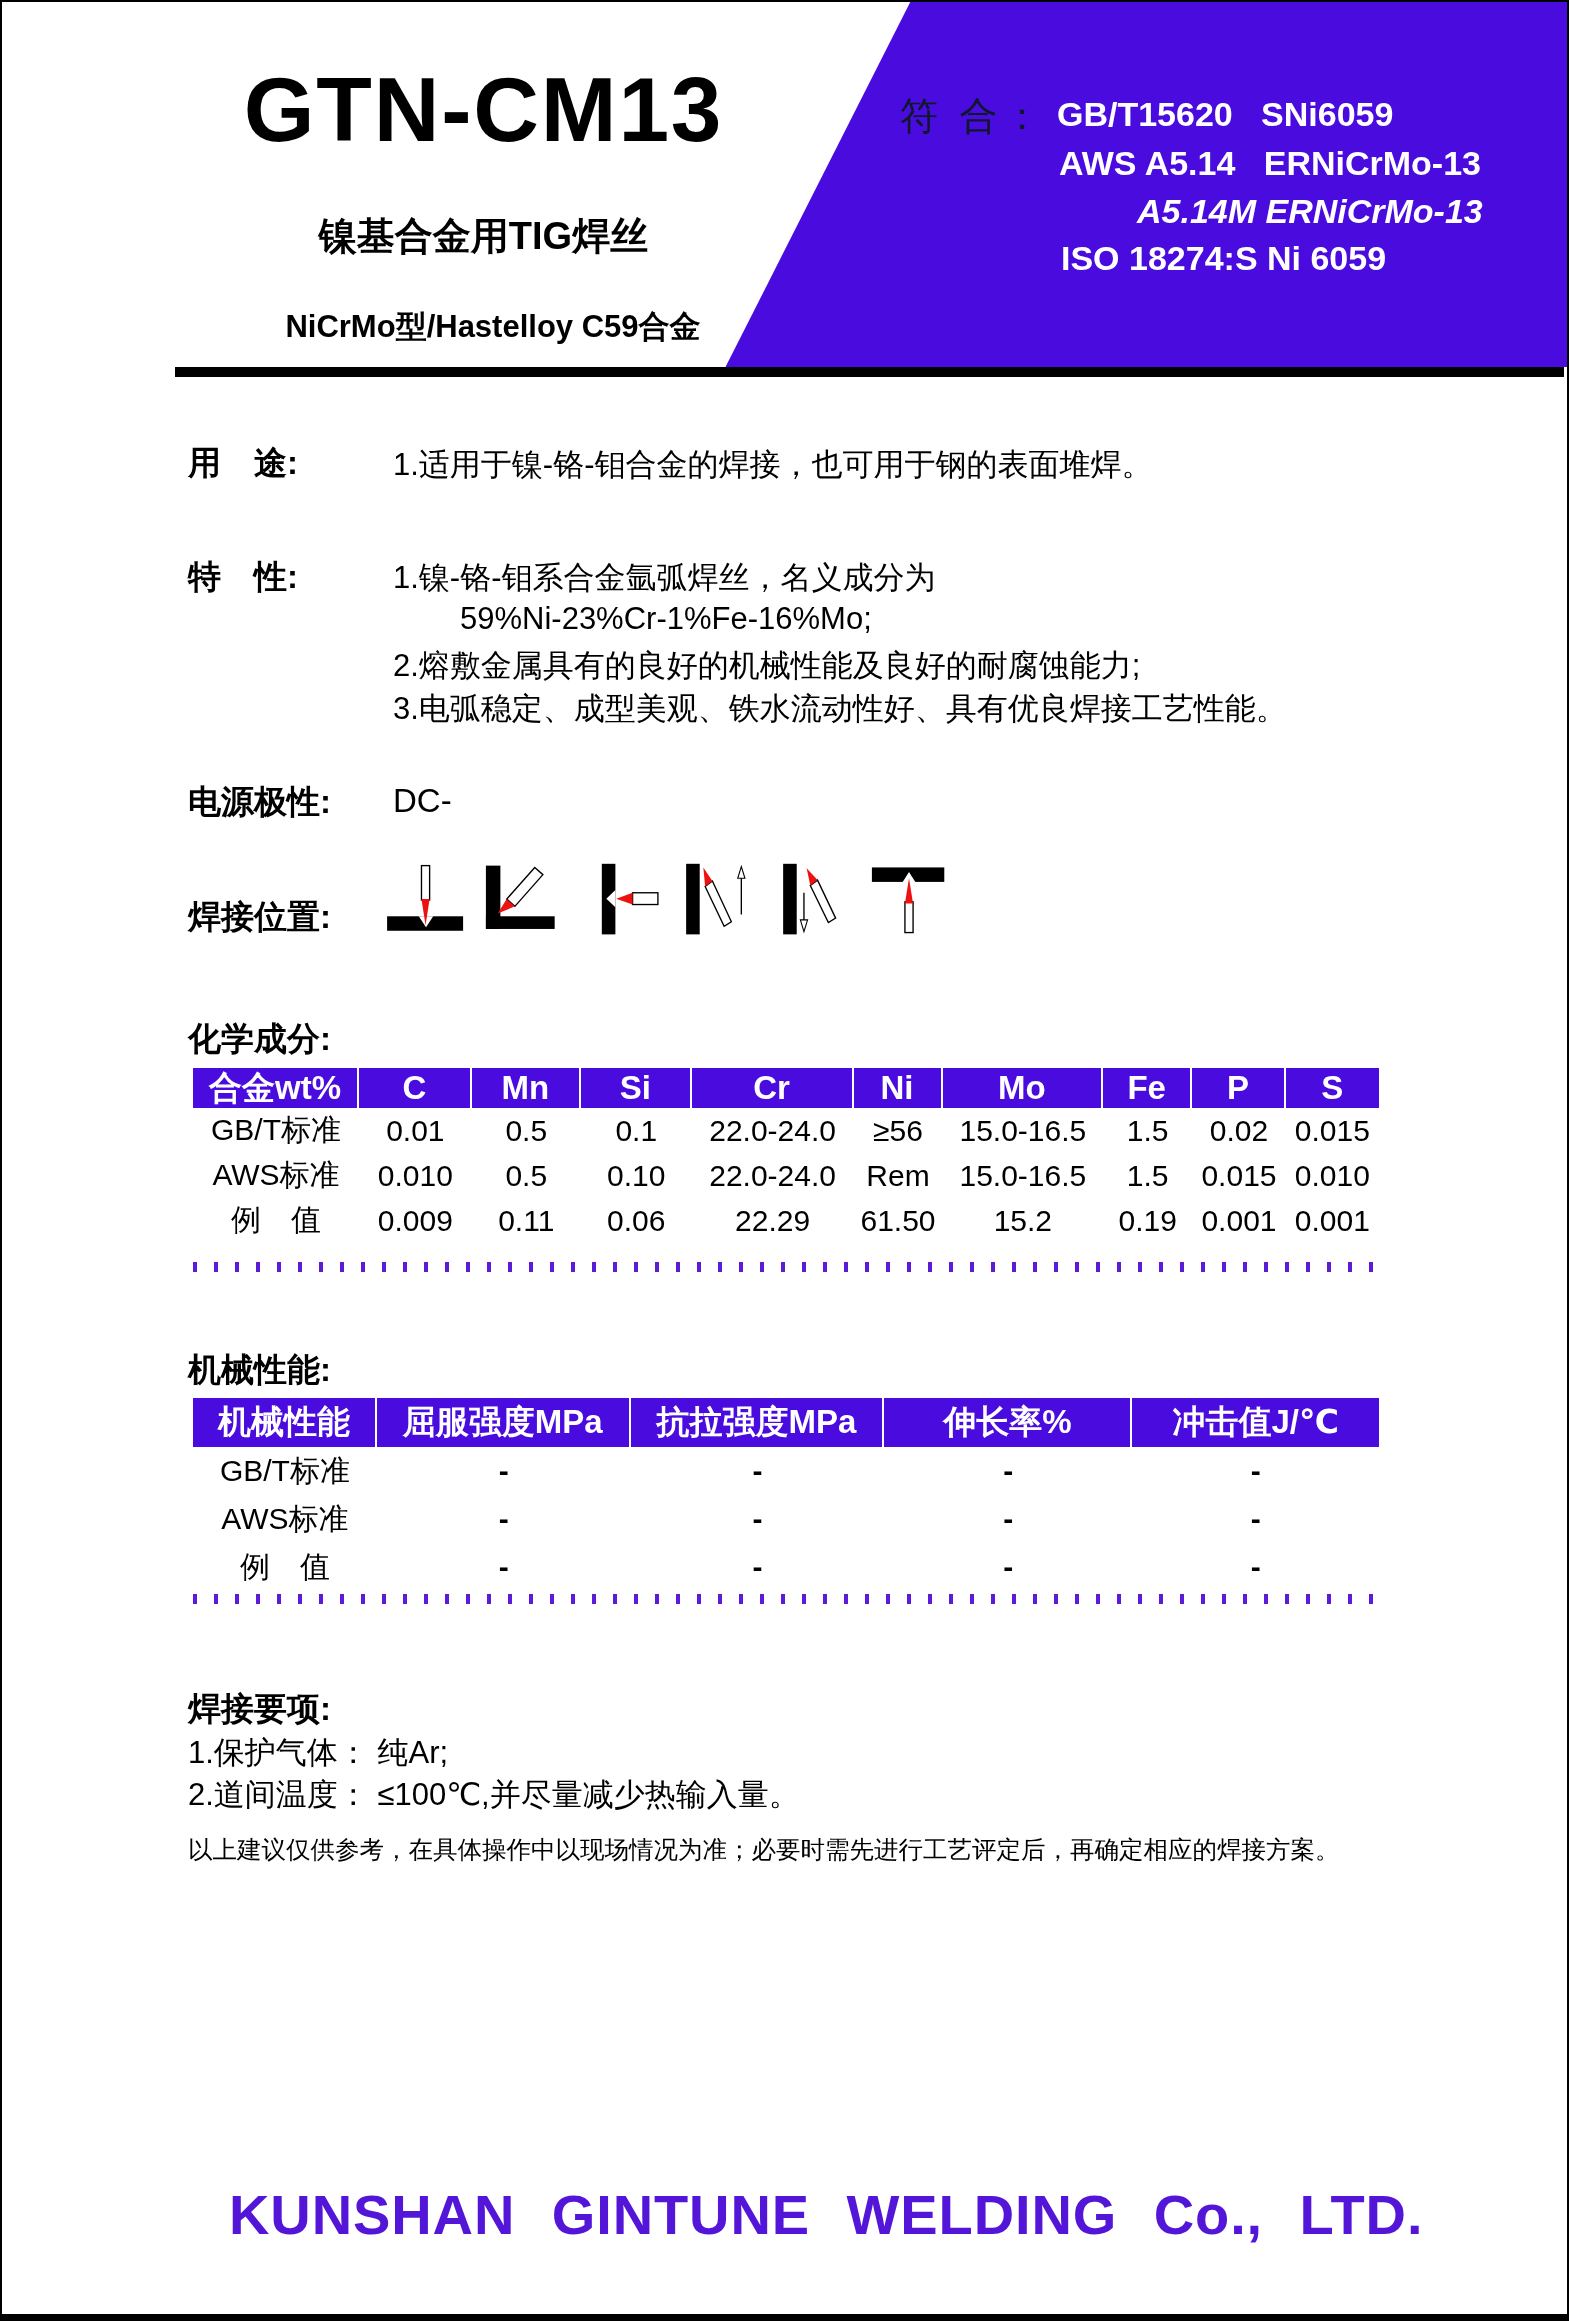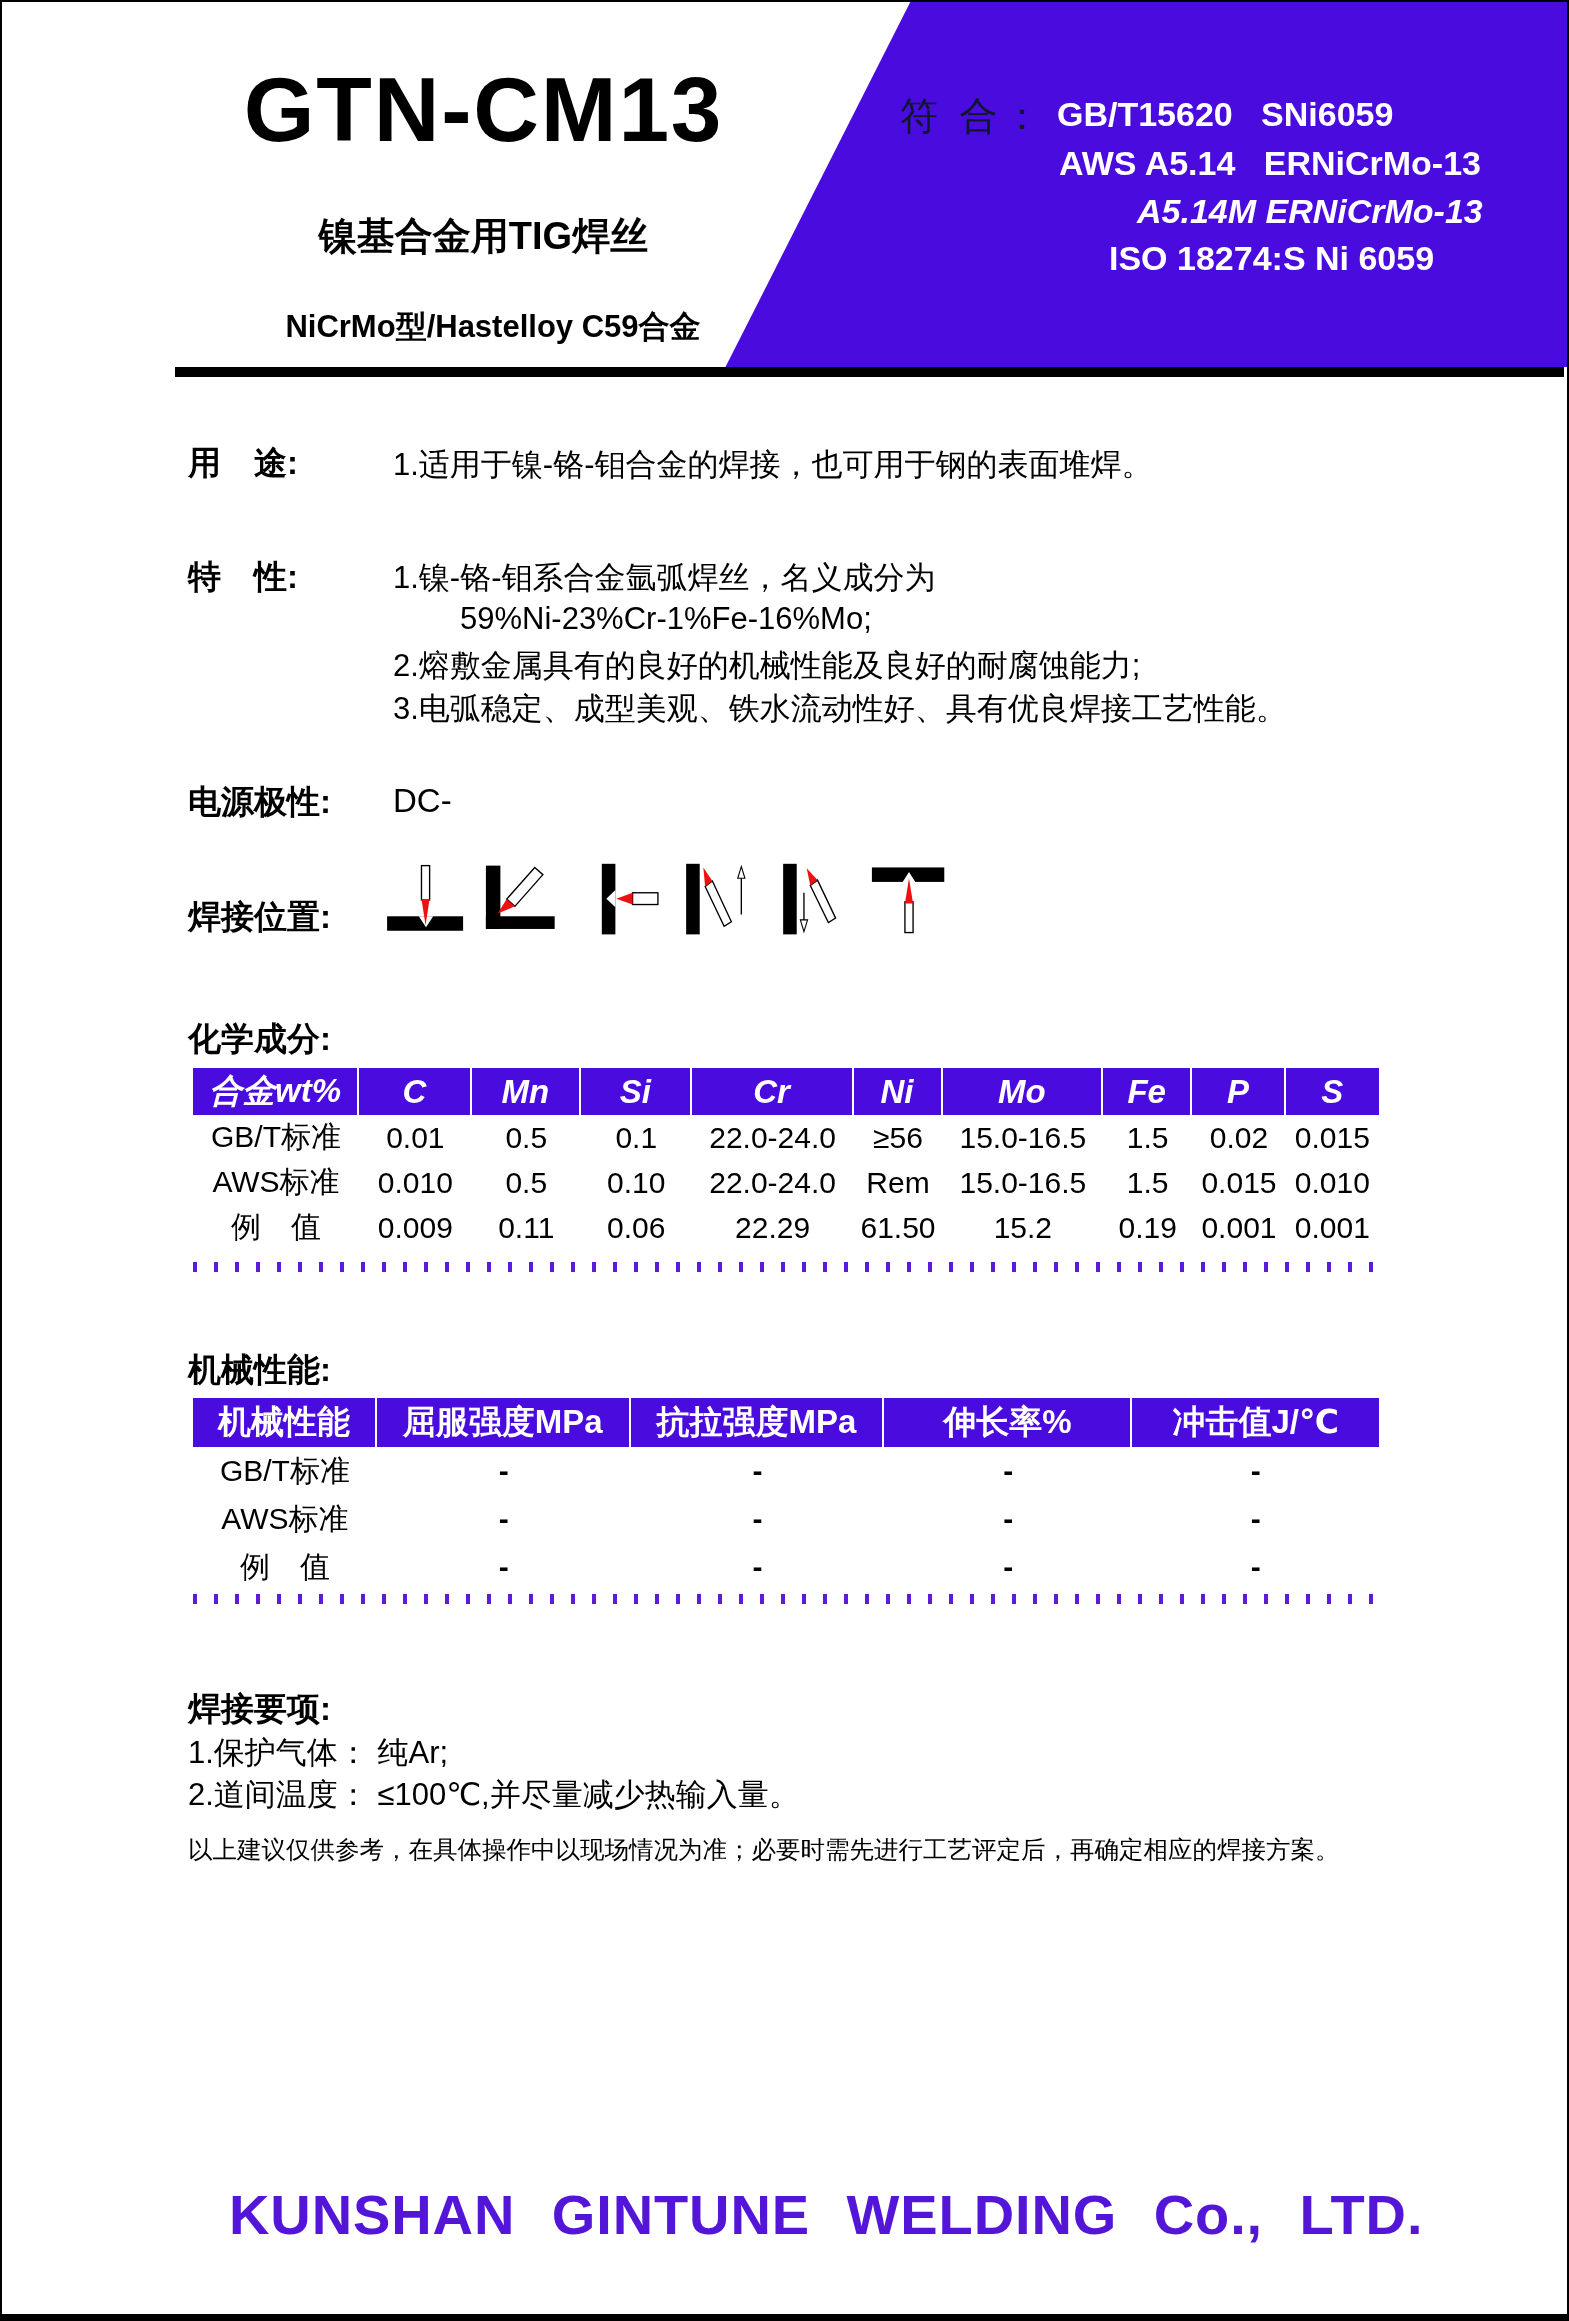--- a/index.html
+++ b/index.html
@@ -33,41 +33,41 @@
     left:209px;top:304px;width:564px;text-align:center;
     font-size:31px;font-weight:bold;
   }
   .conform-label{
     left:898px;top:89px;color:#0f172a;font-size:38px;font-weight:normal;letter-spacing:5.5px;
   }
   .std{color:#fff;font-size:34px;font-weight:bold;white-space:pre;}
   .std1{left:1055px;top:93px;}
   .std2{left:1057px;top:142px;}
   .std3{left:1135px;top:190px;font-style:italic;}
-  .std4{left:1059px;top:237px;margin-left:48px;}
+  .std4{left:1059px;top:237px;}
   .header-bar{
     left:173px;top:365px;width:1389px;height:10px;background:#000;
   }
   
   .sec-label{font-size:33px;font-weight:bold;white-space:pre;}
   .body-text{font-size:31px;white-space:pre;}
   .content-col{left:391px;}
   .indent{margin-left:67px;}
   .heading{font-size:33px;font-weight:bold;}
   
   .pos-row{left:382px;top:860px;display:flex;gap:12.7px;}
   .pos-icon{width:84px;height:76px;}
   
   .dtable{left:191px;width:1186px;}
   .trow{display:flex;width:100%;}
   .thead{background:#4A0BDE;}
   .tcell{box-sizing:border-box;display:flex;align-items:center;justify-content:center;text-align:center;}
   .hcell{color:#fff;font-size:33px;font-weight:bold;border-right:2.7px solid #fff;}
   .trow .hcell:last-child{border-right:none;}
-  .chem .hcell{height:47px;font-style:italic;}
+  .chem .hcell{height:40px;}
   .mech .hcell{height:49px;}
   .chem .bcell{height:45px;font-size:30px;}
   .mech .bcell{height:48px;font-size:30px;font-weight:bold;}
   .mech .bcell.rowlabel,.chem .bcell.rowlabel{font-weight:normal;font-size:30px;white-space:pre;}
   .dotted-sep{
     left:191px;width:1186px;height:10px;
     background:repeating-linear-gradient(90deg,#5B1BD9 0 3.6px,transparent 3.6px 21px);
   }
   
   .disclaimer{font-size:24.5px;}

